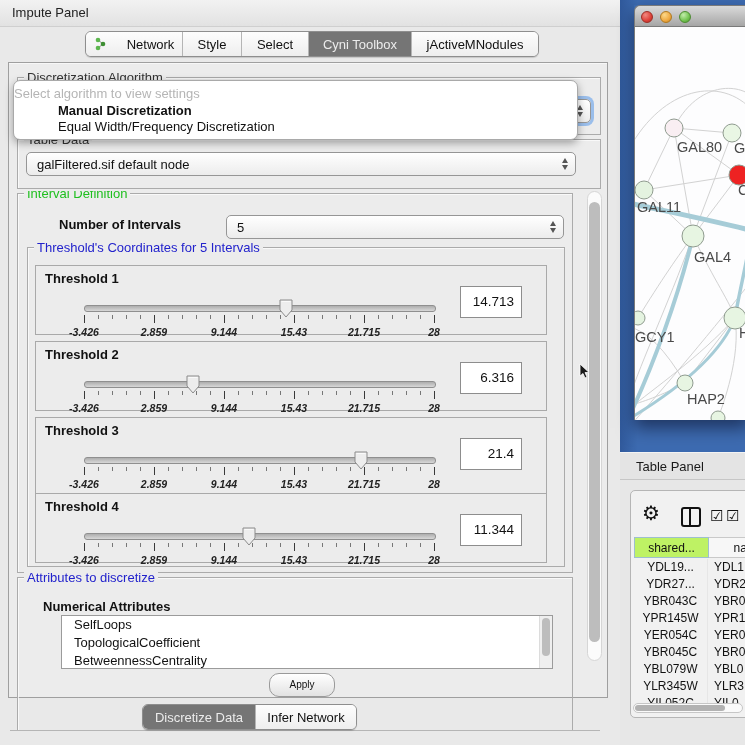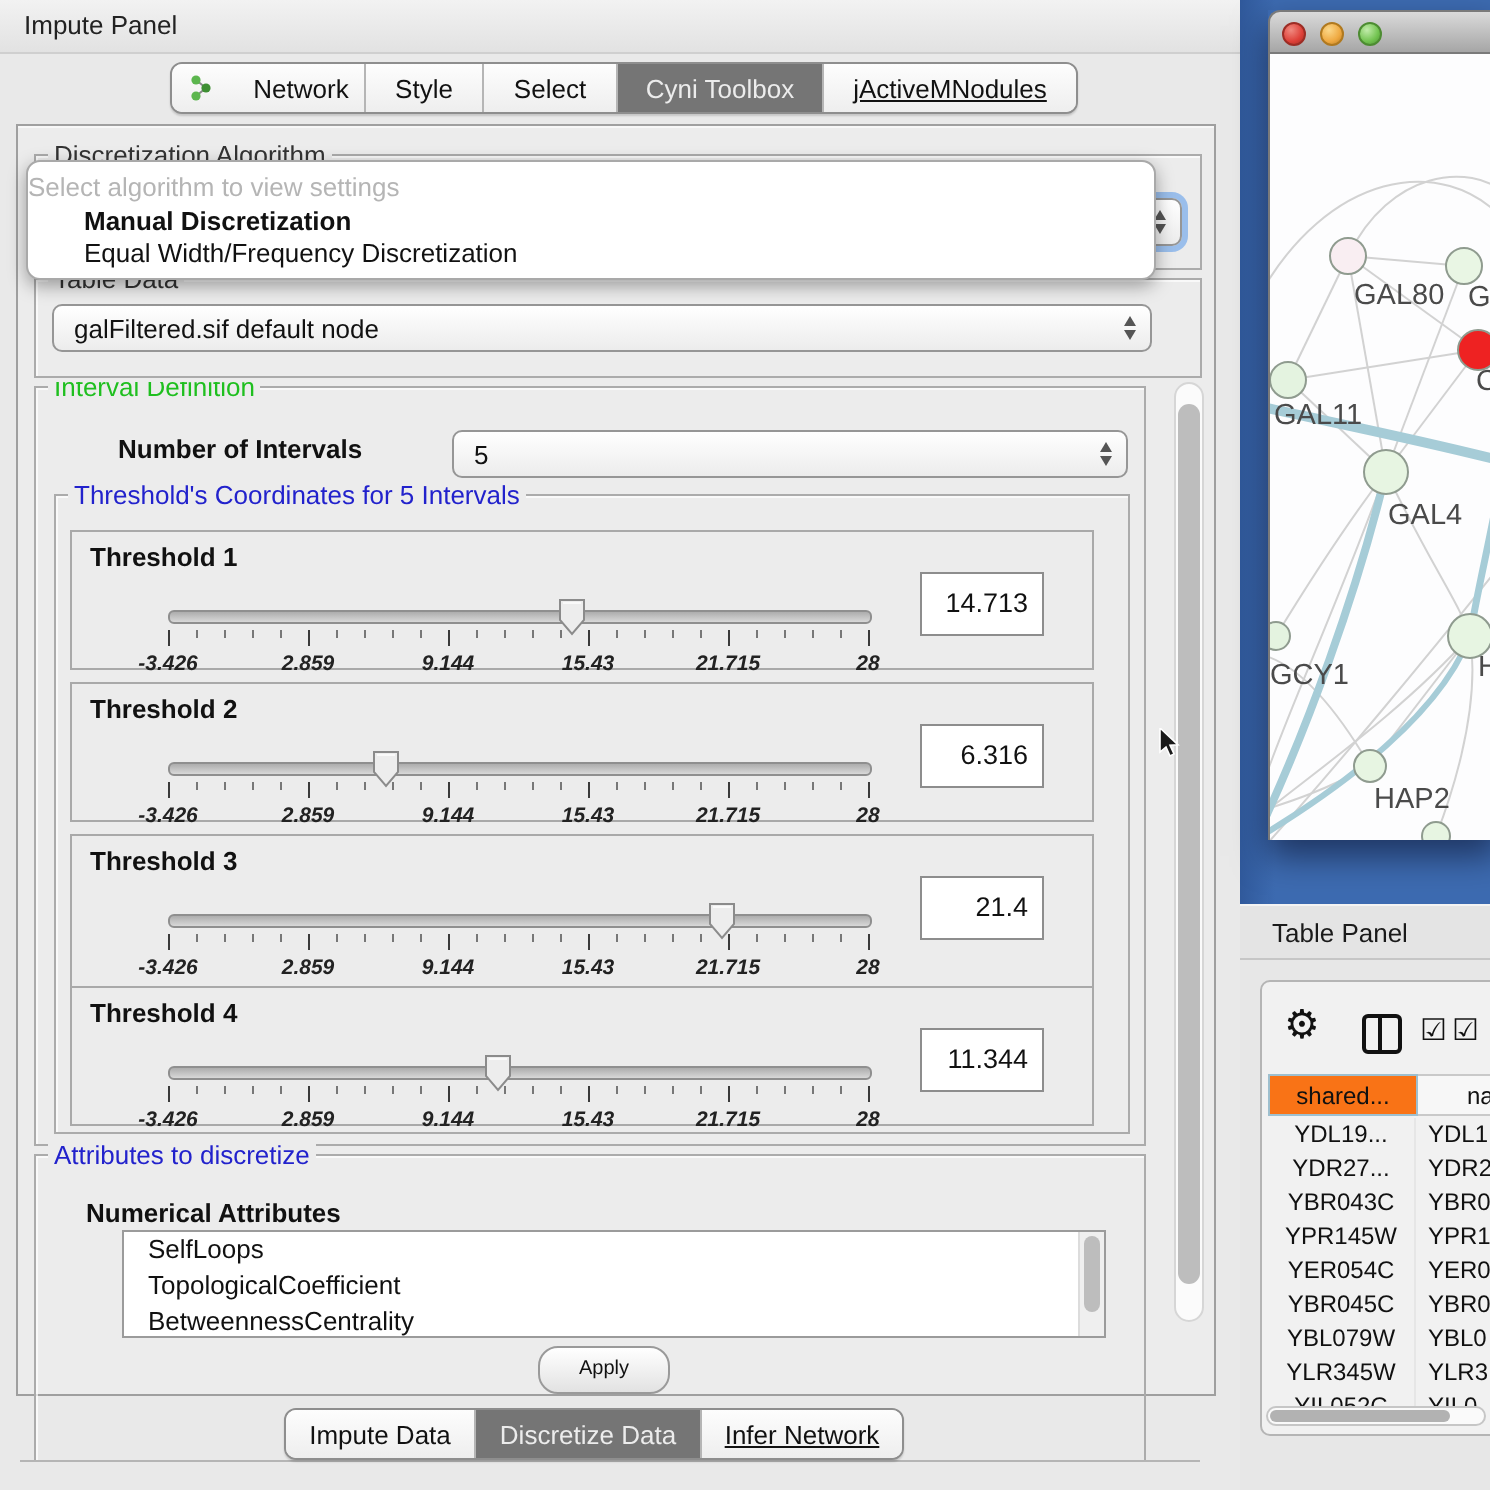--- a/index.html
+++ b/index.html
@@ -11,41 +11,41 @@
   .titlebar{left:0;top:0;width:620px;height:26px;background:linear-gradient(#f2f2f2,#e2e2e2);
             border-bottom:1px solid #cfcfcf;}
   .titlebar .t{position:absolute;left:12px;top:5px;font-size:13px;color:#222;}
   .float-ic{position:absolute;left:701px;top:8px;width:9px;height:9px;border:1.5px solid #333;border-radius:2px;}
   .close-ic{position:absolute;left:716px;top:3px;font-size:14px;font-weight:bold;color:#222;}
 
   .tabgroup{display:flex;height:24px;border:1px solid #8e8e8e;border-radius:6px;overflow:hidden;
             background:#f6f6f6;box-shadow:0 1px 1px rgba(0,0,0,.15);}
   .tabgroup .tab{display:flex;align-items:center;justify-content:center;gap:20px;font-size:13px;
             color:#111;background:linear-gradient(#fdfdfd,#eeeeee);border-right:1px solid #b5b5b5;}
-  .tabgroup .tab:last-child{border-right:none;text-decoration:underline;}
+  .tabgroup .tab:last-child{border-right:none;}
   .tabgroup .tab.active{background:#757575;color:#ececec;}
 
   .mainpanel{left:8px;top:62px;width:600px;height:636px;background:#ececec;
              border:1px solid #9f9f9f;box-shadow:inset 0 1px 0 #f7f7f7;box-sizing:border-box;}
 
   .group{position:absolute;border:1px solid #ababab;box-shadow:inset 1px 1px 0 rgba(255,255,255,.7);}
   .group>.gtitle{position:absolute;top:-8px;left:6px;background:#ececec;padding:0 3px;font-size:13px;}
 
   .combo{position:absolute;height:24px;border:1px solid #969696;border-radius:5px;
          background:linear-gradient(#ffffff,#ececec);font-size:13px;box-sizing:border-box;}
   .combo .cv{position:absolute;left:10px;top:4px;white-space:nowrap;}
   .stepper{position:absolute;right:7px;top:50%;transform:translateY(-50%);display:flex;flex-direction:column;gap:2px;}
   .stepper .su{width:0;height:0;border:3.5px solid transparent;border-top:0;border-bottom:5px solid #555;}
   .stepper .sd{width:0;height:0;border:3.5px solid transparent;border-bottom:0;border-top:5px solid #555;}
   .focusring{box-shadow:0 0 0 3px rgba(100,160,235,.6);}
 
   .popup{left:13px;top:80px;width:563px;height:58px;background:#fff;border:1px solid #a9a9a9;
          border-radius:7px;box-shadow:0 3px 9px rgba(0,0,0,.35);z-index:30;}
   .popup .hint{position:absolute;left:0;top:5px;width:100%;text-align:left;font-size:13px;color:#b5b5b5;}
-  .popup .pitem{position:absolute;left:4px;font-size:13px;white-space:nowrap;padding-left:24px;}
+  .popup .pitem{position:absolute;left:20px;font-size:13px;white-space:nowrap;padding-left:24px;}
 
   .scrollarea{left:9px;top:128px;width:590px;height:540px;overflow:hidden;border-bottom:1px solid #b5b5b5;box-sizing:border-box;}
 
   .tbox{position:absolute;border:1px solid #a9a9a9;background:#ececec;box-sizing:border-box;}
   .tbox .tlabel{position:absolute;left:9px;top:5px;font-size:13px;font-weight:bold;}
   .slider{position:absolute;left:48px;top:32px;width:352px;height:40px;}
   .track{position:absolute;left:0;top:7px;width:350px;height:5px;border-radius:3px;
          background:linear-gradient(#adadad,#d8d8d8);border:1px solid #8f8f8f;}
   .thumb{position:absolute;top:1px;}
   .ticks{position:absolute;left:0;top:17px;width:350px;height:10px;}
@@ -385,23 +385,20 @@
 
 <div class="abs popup">
   <div class="hint">Select algorithm to view settings</div>
   <div id="popupitems">
       <div class="pitem" style="top: 22px; font-weight: bold;">Manual Discretization</div>
       <div class="pitem" style="top: 38px;">Equal Width/Frequency Discretization</div>
     </div>
 </div>
 
 <div class="abs tabgroup" style="left:142px;top:704px;" id="bottomtabs">
-    <div class="tab" style="width: 94px;">
-      <span>Impute Data</span>
-    </div>
     <div class="tab active" style="width: 112px;">
       <span>Discretize Data</span>
     </div>
     <div class="tab" style="width: 100px;">
       <span>Infer Network</span>
     </div>
   </div>
 
 <div class="abs desktop"></div>
 <div class="abs macwin">
@@ -458,21 +455,21 @@
 
 <div class="abs tp-header">
   <span class="t">Table Panel</span>
 </div>
 <div class="abs tp-bg"></div>
 <div class="abs tp-panel">
   <span class="gear">⚙</span>
   <span class="colicon"></span>
   <span class="chk" style="left:79px;">☑</span>
   <span class="chk" style="left:95px;">☑</span>
-  <div class="tpcell" id="hcell1" style="left:3px;top:46px;width:75px;background:#f97316;border:1px solid #9ebfce;">shared...</div>
+  <div class="tpcell" id="hcell1" style="left:3px;top:46px;width:75px;background:#bef264;border:1px solid #9ebfce;">shared...</div>
   <div class="tpcell" id="hcell2" style="left:78px;top:46px;width:80px;background:#f7f7f7;border:1px solid #c9c9c9;border-left:none;">name</div>
   <div class="tprows" id="tprows">
       <div class="tprow"><span class="c1">YDL19...</span><span class="c2">YDL1</span></div>
       <div class="tprow"><span class="c1">YDR27...</span><span class="c2">YDR2</span></div>
       <div class="tprow"><span class="c1">YBR043C</span><span class="c2">YBR0</span></div>
       <div class="tprow"><span class="c1">YPR145W</span><span class="c2">YPR1</span></div>
       <div class="tprow"><span class="c1">YER054C</span><span class="c2">YER0</span></div>
       <div class="tprow"><span class="c1">YBR045C</span><span class="c2">YBR0</span></div>
       <div class="tprow"><span class="c1">YBL079W</span><span class="c2">YBL0</span></div>
       <div class="tprow"><span class="c1">YLR345W</span><span class="c2">YLR3</span></div>

